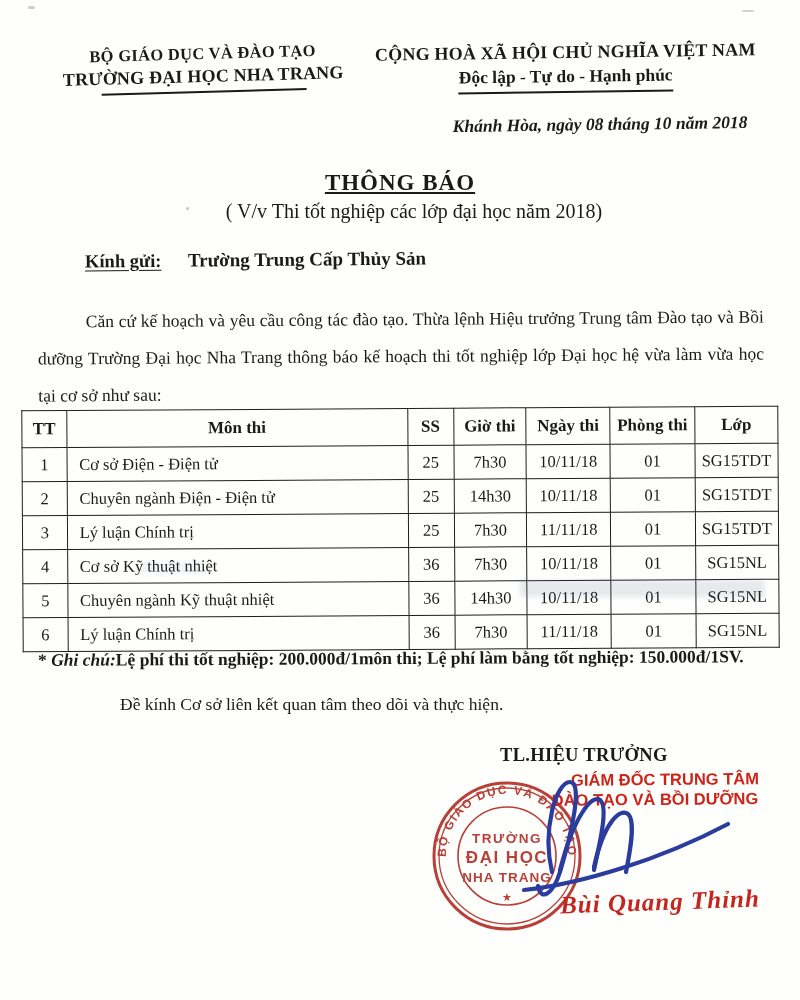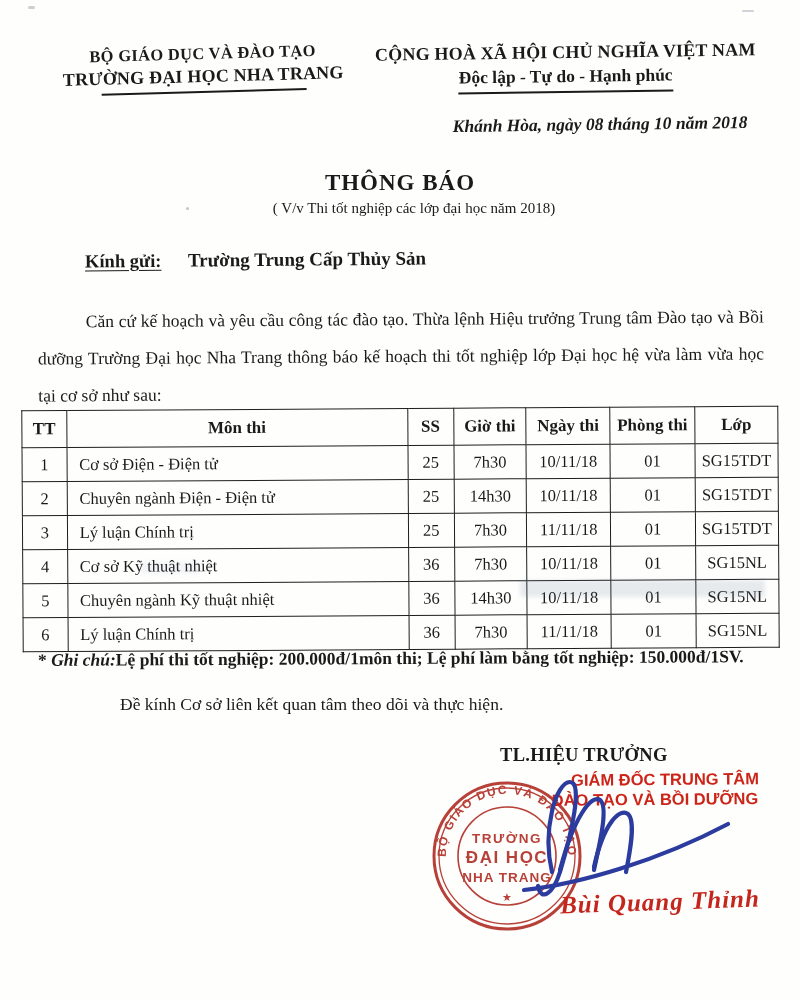--- a/index.html
+++ b/index.html
@@ -30,22 +30,22 @@
   .hdr-right .rule{width:215px;height:2px;background:#1a1a1a;margin:4px auto 0;}
   .dateline{
     position:absolute;left:430px;top:114px;width:340px;
     font-size:17.5px;font-style:italic;font-weight:bold;text-align:center;
     transform:rotate(-0.8deg);
   }
   
   .title{
     position:absolute;left:0;top:170px;width:800px;text-align:center;
   }
-  .title .main{font-size:23px;font-weight:bold;letter-spacing:1px;}
-  .title .sub{font-size:15px;margin-top:4px;margin-left:28px;}
+  .title .main{font-size:23px;font-weight:bold;letter-spacing:1px;text-decoration:underline;}
+  .title .sub{font-size:20px;margin-top:4px;margin-left:28px;}
   
   .recipient{
     position:absolute;left:85px;top:249px;font-size:18.5px;font-weight:bold;
     transform:rotate(-0.5deg);
   }
   .recipient .lbl{text-decoration:underline;text-underline-offset:3px;}
   .recipient .val{margin-left:22px;font-size:19px;}
   
   .para{
     position:absolute;left:38px;top:301px;width:726px;

